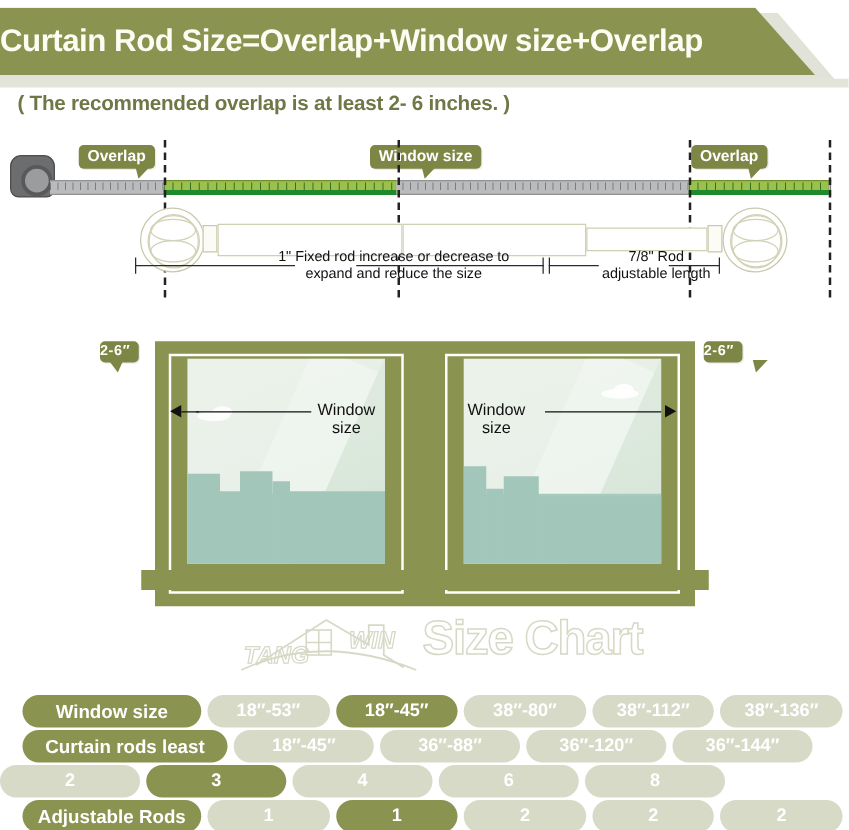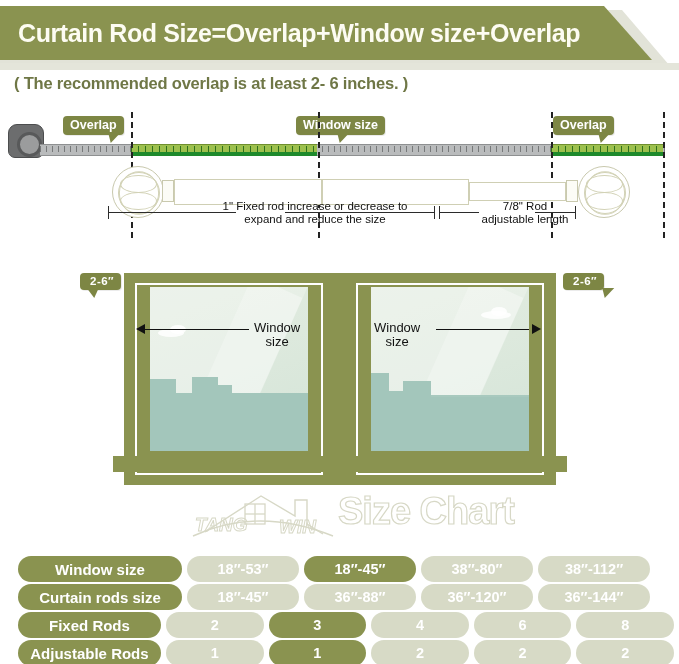--- a/index.html
+++ b/index.html
@@ -22,21 +22,20 @@
     position: absolute; left: 0; top: 0; width: 652px; height: 54px;
     background: #8a9350;
     clip-path: polygon(0 0, 604px 0, 652px 54px, 0 54px);
     display: flex; align-items: center;
   }
   .banner-title {
     color: #fdfcf2;
     font-size: 25px;
     font-weight: bold;
     letter-spacing: -0.4px;
-    padding-left: 18px;
     white-space: nowrap;
   }
   .banner-underbar {
     position: absolute; left: 0; top: 63px; width: 679px; height: 7px;
     background: #e4e5da;
   }
 
   
   .subtitle {
     position: absolute; left: 14px; top: 74px;
@@ -96,21 +95,21 @@
     border-right: 7px solid transparent;
     border-top: 10px solid #7d8644;
   }
   .callout.c-overlap-left  { left: 63px;  top: 8px; }
   .callout.c-overlap-left .tail  { left: 44px; transform: skewX(-14deg); }
   .callout.c-window-top    { left: 296px; top: 8px; }
   .callout.c-window-top .tail    { left: 40px; transform: skewX(-14deg); }
   .callout.c-overlap-right { left: 553px; top: 8px; }
   .callout.c-overlap-right .tail { left: 44px; transform: skewX(-14deg); }
 
-  .callout.small { font-size: 11.5px; padding: 2px 7px 3px 10px; letter-spacing: 0.5px; }
+  .callout.small { font-size: 11.5px; padding: 2px 7px 3px 0; letter-spacing: 0.5px; }
   .callout.c-left-26  { left: 80px;  top: 165px; }
   .callout.c-left-26 .tail  { left: 8px; transform: skewX(14deg); }
   .callout.c-right-26 { left: 563px; top: 165px; }
   .callout.c-right-26 .tail { left: 38px; transform: skewX(-14deg); }
 
   
   .vguide {
     position: absolute; width: 0;
     border-left: 2px dashed #222222;
   }
@@ -223,21 +222,21 @@
     -webkit-text-stroke: 1.2px #d7d8c6;
     text-shadow: 0 0 0 transparent;
     white-space: nowrap;
   }
   .logo-tang, .logo-win {
     position: absolute; font-size: 19px; font-weight: bold;
     color: transparent; -webkit-text-stroke: 1px #d7d8c6;
     font-style: italic;
   }
   .logo-tang { left: 12px; top: 30px; }
-  .logo-win  { left: 96px; top: 32px; }
+  .logo-win  { left: 96px; top: 18px; }
 
   
   .table { position: absolute; left: 0; top: 556px; width: 679px; }
   .trow { display: flex; height: 26px; margin-bottom: 2px; }
   .cell {
     border-radius: 13px;
     display: flex; align-items: center; justify-content: center;
     font-size: 14.5px; font-weight: bold; color: #ffffff;
     margin-right: 5px;
     white-space: nowrap;
@@ -391,30 +390,30 @@
     <div class="logo-text">Size Chart</div>
   </div>
 
   <div class="table" id="spec-table">
       <div class="trow">
         <div class="cell label">Window size</div>
         <div class="cell val">18″-53″</div>
         <div class="cell val hl">18″-45″</div>
         <div class="cell val">38″-80″</div>
         <div class="cell val">38″-112″</div>
+        <div class="cell val">38″-136″</div>
       </div>
       <div class="trow">
-        <div class="cell label">Curtain rods size</div>
+        <div class="cell label">Curtain rods least</div>
         <div class="cell val">18″-45″</div>
         <div class="cell val">36″-88″</div>
         <div class="cell val">36″-120″</div>
         <div class="cell val">36″-144″</div>
       </div>
       <div class="trow">
-        <div class="cell label">Fixed Rods</div>
         <div class="cell val">2</div>
         <div class="cell val hl">3</div>
         <div class="cell val">4</div>
         <div class="cell val">6</div>
         <div class="cell val">8</div>
       </div>
       <div class="trow">
         <div class="cell label">Adjustable Rods</div>
         <div class="cell val">1</div>
         <div class="cell val hl">1</div>

